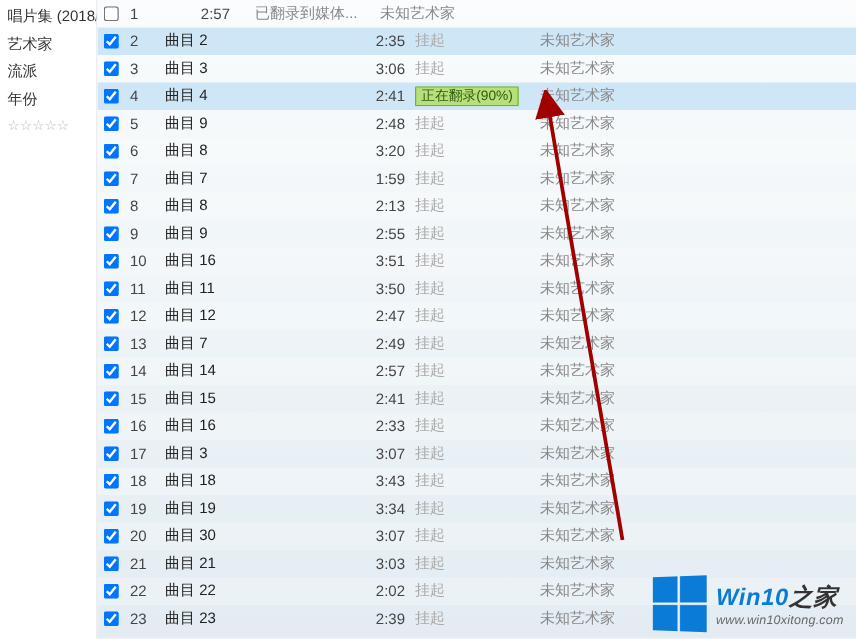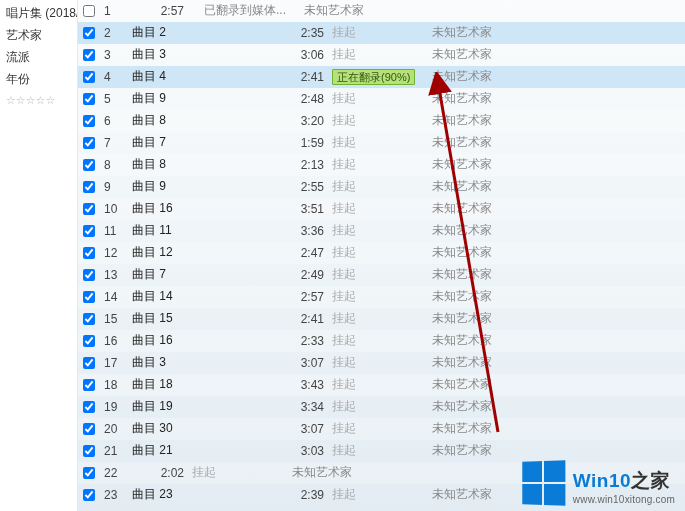--- a/index.html
+++ b/index.html
@@ -18,21 +18,21 @@
   .c-num { width: 28px; color: #444; }
   .c-title { width: 140px; color: #222; }
   .c-dur { width: 60px; color: #444; text-align: right; }
   .c-status { width: 100px; color: #888; }
   .c-artist { flex: 1; color: #888; }
   input[type=checkbox] { width: 12px; height: 12px; }
   .status-ripping { display: inline-block; background: #b8e07a; border: 1px solid #6fb430; color: #2d5a0f; font-size: 11px; padding: 0px 4px; border-radius: 1px; line-height: 14px; text-align: right; }
   .status-done { color: #888; margin-left: 12px; }
   .status-pend { color: #aaa; }
   .arrow { position: absolute; pointer-events: none; }
-  .watermark { position: absolute; right: 10px; bottom: 6px; display: flex; align-items: flex-end; gap: 8px; }
+  .watermark { position: absolute; right: 10px; bottom: 6px; display: flex; align-items: center; gap: 8px; font-style: italic; }
   .winlogo { width: 44px; height: 44px; display: grid; grid-template-columns: 1fr 1fr; grid-template-rows: 1fr 1fr; gap: 2px; transform: perspective(120px) rotateY(-12deg); }
   .winlogo div { background: #0a7bd6; }
   .wm-text { text-align: left; }
   .wm-title { font-size: 19px; font-weight: 600; color: #333; letter-spacing: 0.5px; }
   .wm-title .accent { color: #0a7bd6; }
   .wm-url { font-size: 10px; color: #666; letter-spacing: 0.2px; }
 </style>
 </head>
 <body>
 
@@ -145,21 +145,21 @@
           <div class="cell c-dur">3:51</div>
           <div class="cell c-status status-pend">挂起</div>
           <div class="cell c-artist">未知艺术家</div>
         </div>
         <div class="row">
           <div class="cell c-chk">
             <input type="checkbox" checked="" style="">
           </div>
           <div class="cell c-num">11</div>
           <div class="cell c-title">曲目 11</div>
-          <div class="cell c-dur">3:36</div>
+          <div class="cell c-dur">3:50</div>
           <div class="cell c-status status-pend">挂起</div>
           <div class="cell c-artist">未知艺术家</div>
         </div>
         <div class="row alt">
           <div class="cell c-chk">
             <input type="checkbox" checked="" style="">
           </div>
           <div class="cell c-num">12</div>
           <div class="cell c-title">曲目 12</div>
           <div class="cell c-dur">2:47</div>
@@ -254,20 +254,21 @@
           <div class="cell c-title">曲目 21</div>
           <div class="cell c-dur">3:03</div>
           <div class="cell c-status status-pend">挂起</div>
           <div class="cell c-artist">未知艺术家</div>
         </div>
         <div class="row alt">
           <div class="cell c-chk">
             <input type="checkbox" checked="" style="">
           </div>
           <div class="cell c-num">22</div>
+          <div class="cell c-title">曲目 22</div>
           <div class="cell c-dur">2:02</div>
           <div class="cell c-status status-pend">挂起</div>
           <div class="cell c-artist">未知艺术家</div>
         </div>
         <div class="row">
           <div class="cell c-chk">
             <input type="checkbox" checked="" style="">
           </div>
           <div class="cell c-num">23</div>
           <div class="cell c-title">曲目 23</div>

